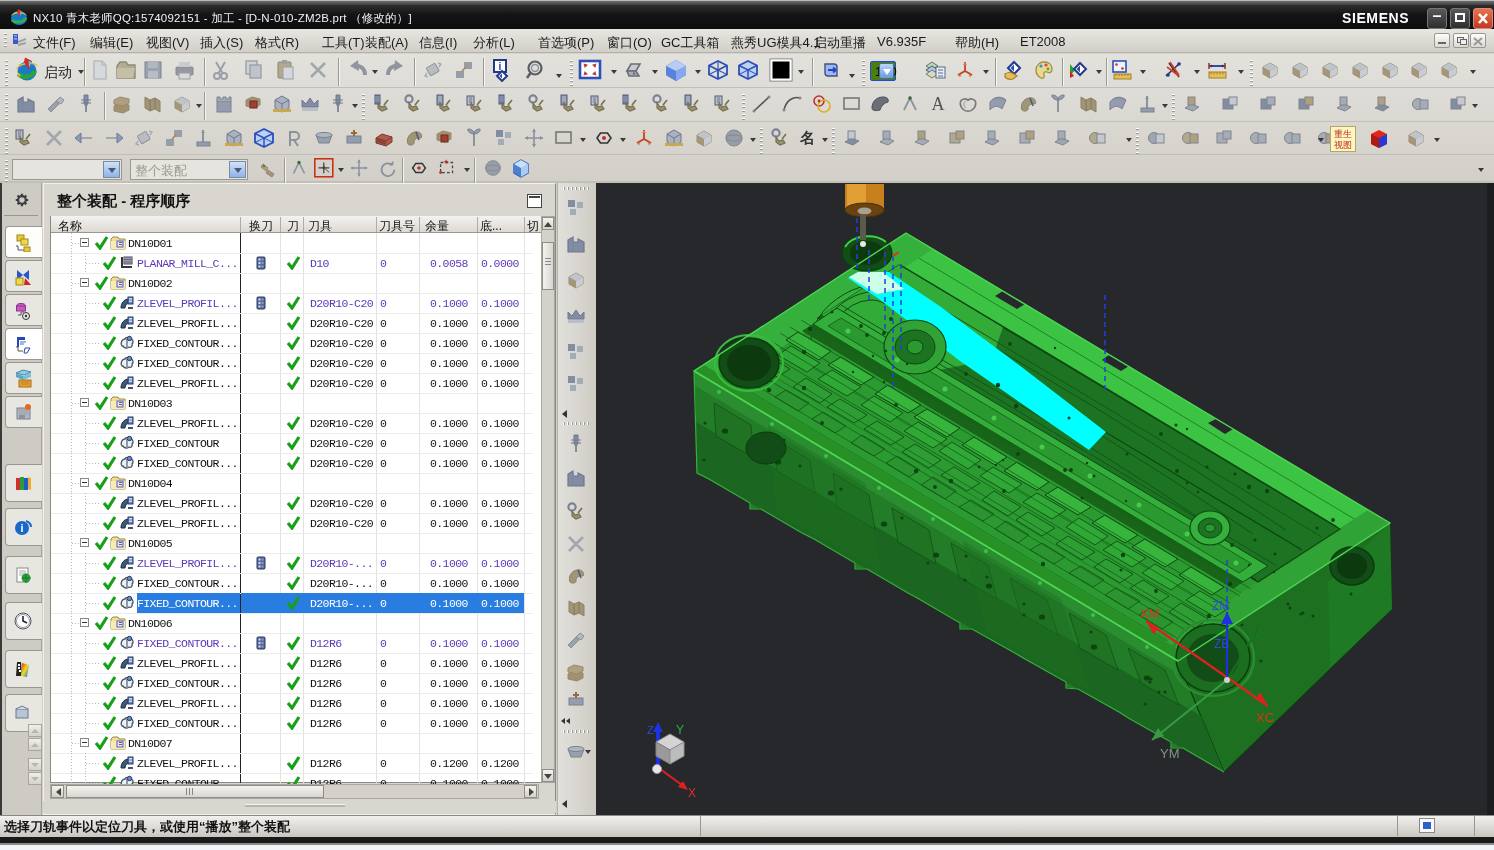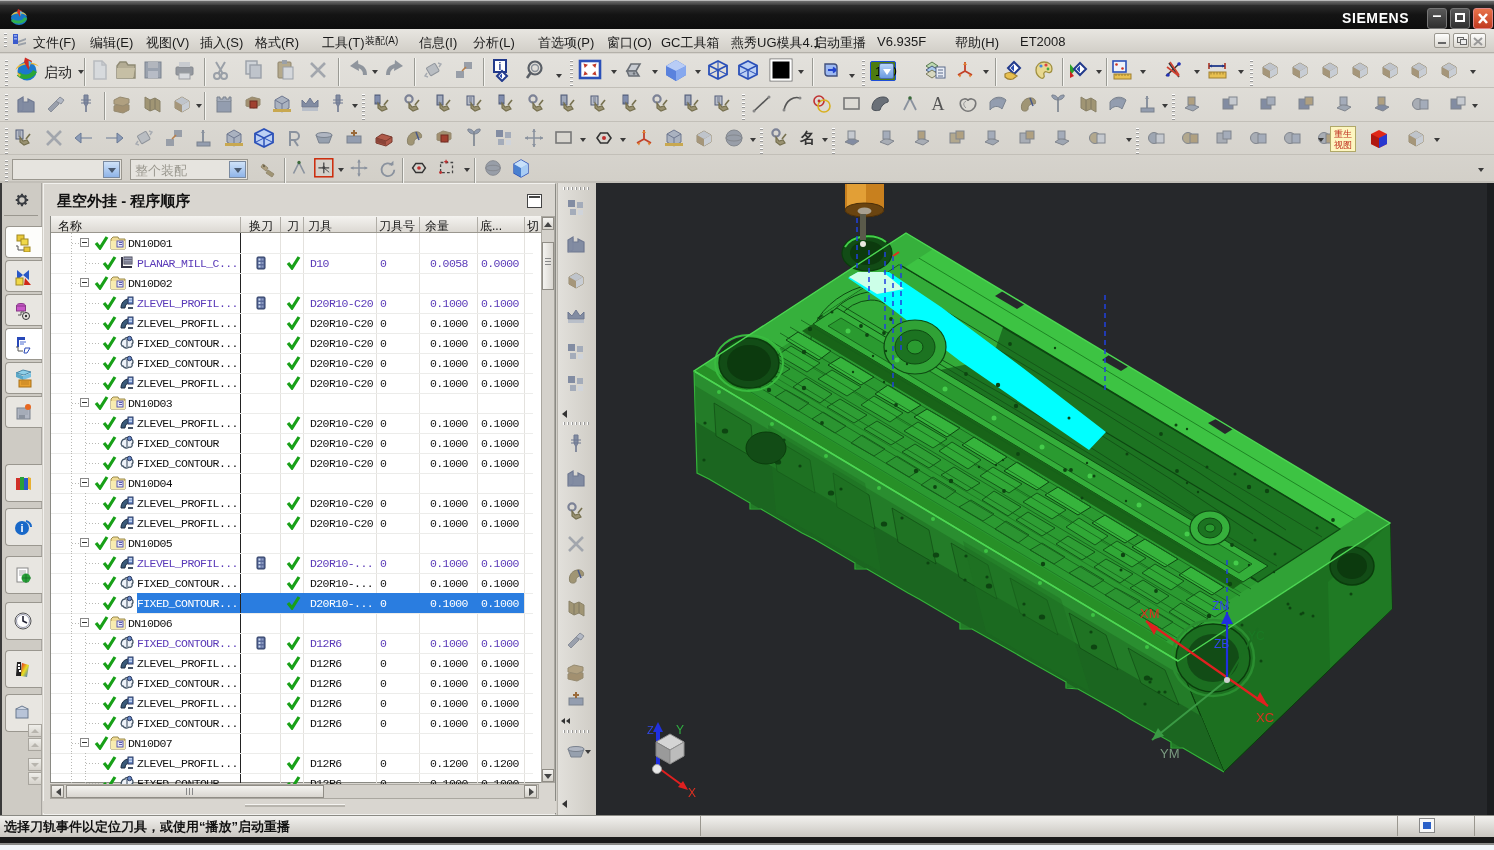--- a/index.html
+++ b/index.html
@@ -3,20 +3,21 @@
 <div class="abs" style="left:0;top:0;width:1494px;height:1px;background:#b8b8b8"></div>
 <div class="abs" style="left:0;top:1px;width:1494px;height:4px;background:linear-gradient(180deg,#6e6e6e,#3c3c3c)"></div>
 <div class="abs" style="left:0;top:5px;width:1494px;height:24px;background:linear-gradient(180deg,#2e2e2e,#141414 40%,#0d0d0d)">
     <div class="abs" style="left:9px;top:2px;width:20px;height:20px"><svg width="20" height="20" viewBox="0 0 20 20" style="">
         <ellipse cx="10" cy="11" rx="8" ry="7" fill="#1878c8"></ellipse>
         <path d="M3 13c3 3 11 3 14-2" stroke="#30b050" stroke-width="3" fill="none"></path>
         <path d="M2 9c2-5 13-6 16 0-5-4-12-3-16 0z" fill="#e8c040"></path>
         <path d="M9 2l4 2-2 6-3-5z" fill="#d03028"></path>
         <path d="M11 4l2 1-1.5 4z" fill="#5ad0f0"></path>
       </svg></div>
+    <div class="abs" style="left:33px;top:6px;font-size:11.5px;color:#f2f2f2;letter-spacing:0.2px">NX10 青木老师QQ:1574092151 - 加工 - [D-N-010-ZM2B.prt （修改的）]</div>
     <div class="abs" style="left:1342px;top:5px;font-size:14px;font-weight:bold;color:#fff;letter-spacing:0.6px">SIEMENS</div>
     <div class="abs" style="left:1427px;top:3px;width:20px;height:21px;background:linear-gradient(180deg,#5a5a5a,#2e2e2e);border:1px solid #777;border-radius:3px;color:#fff;font-weight:bold;text-align:center;line-height:14px">–</div>
     <div class="abs" style="left:1450px;top:3px;width:20px;height:21px;background:linear-gradient(180deg,#5a5a5a,#2e2e2e);border:1px solid #777;border-radius:3px">
       <div class="abs" style="left:4px;top:4px;width:10px;height:9px;border:2px solid #fff"></div>
     </div>
     <div class="abs" style="left:1473px;top:3px;width:20px;height:21px;background:linear-gradient(180deg,#e8734a,#c03a20);border:1px solid #d88;border-radius:3px"><svg width="18" height="19">
         <path d="M5 5l8 9M13 5l-8 9" stroke="#fff" stroke-width="2.6"></path>
       </svg></div>
   </div>
 <div class="abs" style="left:0;top:29px;width:1494px;height:24px;background:linear-gradient(180deg,#e8e6e1,#d2cfc8);border-bottom:1px solid #b4b1aa">
@@ -26,21 +27,21 @@
         <rect x="4" y="3" width="3" height="1.6" fill="#8fa8ee"></rect>
         <rect x="4" y="6" width="3" height="1.6" fill="#8fa8ee"></rect>
         <path d="M8 9l8-3v2l-8 3zM8 12l8-2v2l-8 2z" fill="#9aa0a8"></path>
       </svg></div>
     <div class="abs" style="left:33px;top:5px;font-size:13px;color:#1a1a1a">文件(F)</div>
     <div class="abs" style="left:90px;top:5px;font-size:13px;color:#1a1a1a">编辑(E)</div>
     <div class="abs" style="left:146px;top:5px;font-size:13px;color:#1a1a1a">视图(V)</div>
     <div class="abs" style="left:200px;top:5px;font-size:13px;color:#1a1a1a">插入(S)</div>
     <div class="abs" style="left:255px;top:5px;font-size:13px;color:#1a1a1a">格式(R)</div>
     <div class="abs" style="left:322px;top:5px;font-size:13px;color:#1a1a1a">工具(T)</div>
-    <div class="abs" style="left:365px;top:5px;font-size:10px;color:#1a1a1a">装配(A)</div>
+    <div class="abs" style="left:365px;top:5px;font-size:13px;color:#1a1a1a">装配(A)</div>
     <div class="abs" style="left:419px;top:5px;font-size:13px;color:#1a1a1a">信息(I)</div>
     <div class="abs" style="left:473px;top:5px;font-size:13px;color:#1a1a1a">分析(L)</div>
     <div class="abs" style="left:538px;top:5px;font-size:13px;color:#1a1a1a">首选项(P)</div>
     <div class="abs" style="left:607px;top:5px;font-size:13px;color:#1a1a1a">窗口(O)</div>
     <div class="abs" style="left:661px;top:5px;font-size:13px;color:#1a1a1a">GC工具箱</div>
     <div class="abs" style="left:731px;top:5px;font-size:13px;color:#1a1a1a">燕秀UG模具4.1</div>
     <div class="abs" style="left:814px;top:5px;font-size:13px;color:#1a1a1a">启动重播</div>
     <div class="abs" style="left:877px;top:5px;font-size:13px;color:#1a1a1a">V6.935F</div>
     <div class="abs" style="left:955px;top:5px;font-size:13px;color:#1a1a1a">帮助(H)</div>
     <div class="abs" style="left:1020px;top:5px;font-size:13px;color:#1a1a1a">ET2008</div>
@@ -1116,21 +1117,21 @@
 <div class="abs" style="left:28px;top:738px;width:14px;height:13px;background:linear-gradient(180deg,#efeeea,#d5d2cb);border:1px solid #a8a59e">
     <span style="position:absolute;left:2px;top:4px;width:0;height:0;border-left:4px solid transparent;border-right:4px solid transparent;border-bottom:4px solid #b8b5ae"></span>
   </div>
 <div class="abs" style="left:28px;top:758px;width:14px;height:13px;background:linear-gradient(180deg,#efeeea,#d5d2cb);border:1px solid #a8a59e">
     <span style="position:absolute;left:2px;top:4px;width:0;height:0;border-left:4px solid transparent;border-right:4px solid transparent;border-top:4px solid #b8b5ae"></span>
   </div>
 <div class="abs" style="left:28px;top:772px;width:14px;height:13px;background:linear-gradient(180deg,#efeeea,#d5d2cb);border:1px solid #a8a59e">
     <span style="position:absolute;left:2px;top:4px;width:0;height:0;border-left:4px solid transparent;border-right:4px solid transparent;border-top:4px solid #b8b5ae"></span>
   </div>
 <div class="abs" style="left:43px;top:183px;width:513px;height:632px;background:#d9d6d0;border:1px solid #f2f1ee;border-right:1px solid #8a8a84"></div>
-<div class="abs" style="left:57px;top:192px;font-size:15px;font-weight:bold;color:#111;font-family:'Liberation Sans'">星空外挂 - 程序顺序</div>
+<div class="abs" style="left:57px;top:192px;font-size:15px;font-weight:bold;color:#111;font-family:'Liberation Sans'">整个装配 - 程序顺序</div>
 <div class="abs" style="left:527px;top:194px;width:15px;height:14px;background:#fff;border:1px solid #444">
     <div class="abs" style="left:1px;top:1px;right:1px;height:2px;background:#444"></div>
   </div>
 <div class="abs" style="left:50px;top:216px;width:498px;height:567px;background:#fff;border:1px solid #8a8a84"></div>
 <div class="abs" style="left:51px;top:216px;width:496px;height:17px;background:linear-gradient(180deg,#f4f3f0,#dcd9d3);border-bottom:1px solid #9a978f"></div>
 <div class="abs" style="left:58px;top:218px;font-size:12px;color:#111">名称</div>
 <div class="abs" style="left:240px;top:217px;width:1px;height:15px;background:#b0ada6"></div>
 <div class="abs" style="left:249px;top:218px;font-size:12px;color:#111">换刀</div>
 <div class="abs" style="left:280px;top:217px;width:1px;height:15px;background:#b0ada6"></div>
 <div class="abs" style="left:287px;top:218px;font-size:12px;color:#111">刀</div>
@@ -2145,21 +2146,21 @@
       </g>
       <line x1="660" y1="769" x2="686" y2="788" stroke="#e02020" stroke-width="2"></line>
       <polygon points="688,790 678,787 683,781" fill="#e02020"></polygon>
       <text x="688" y="797" font-size="12" fill="#e03020" font-family="Liberation Sans">X</text>
       <text x="676" y="734" font-size="12" fill="#30b040" font-family="Liberation Sans">Y</text>
       <text x="647" y="734" font-size="11" fill="#3048e8" font-family="Liberation Sans">Z</text>
       <circle cx="657" cy="769" r="4.5" fill="#e8e8e8" stroke="#a0a0a0"></circle>
     </svg></div>
 <div class="abs" style="left:1487px;top:183px;width:7px;height:632px;background:#1b1d1f"></div>
 <div class="abs" style="left:0;top:815px;width:1494px;height:22px;background:linear-gradient(180deg,#f2f1ee,#c9c6c0);border-top:1px solid #8a8a84"></div>
-<div class="abs" style="left:4px;top:818px;font-size:13px;font-weight:bold;color:#111">选择刀轨事件以定位刀具，或使用“播放”启动重播</div>
+<div class="abs" style="left:4px;top:818px;font-size:13px;font-weight:bold;color:#111">选择刀轨事件以定位刀具，或使用“播放”整个装配</div>
 <div class="abs" style="left:700px;top:816px;width:1px;height:20px;background:#9a978f"></div>
 <div class="abs" style="left:1397px;top:816px;width:1px;height:20px;background:#9a978f"></div>
 <div class="abs" style="left:1419px;top:818px;width:16px;height:15px;border:1px solid #888;background:#f8f8f8">
     <div class="abs" style="left:3px;top:3px;width:8px;height:7px;background:#2a60c8"></div>
   </div>
 <div class="abs" style="left:1474px;top:816px;width:1px;height:20px;background:#9a978f"></div>
 <div class="abs" style="left:0;top:837px;width:1494px;height:6px;background:#1a1a1a"></div>
 <div class="abs" style="left:0;top:843px;width:1494px;height:2px;background:#8a8a88"></div>
 <div class="abs" style="left:0;top:845px;width:1494px;height:5px;background:#f2f6fa"></div>
 </body></html>

